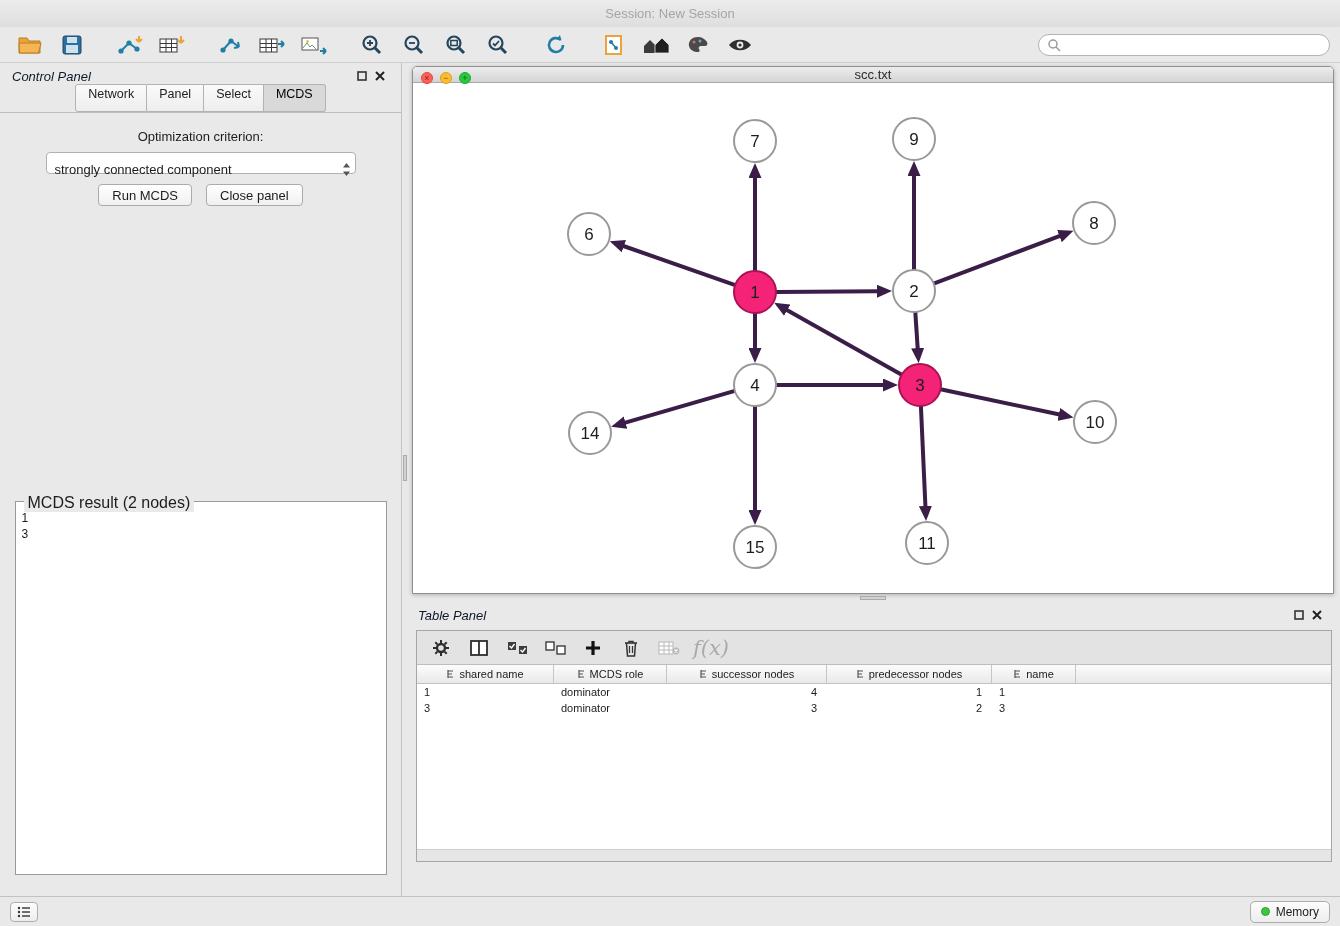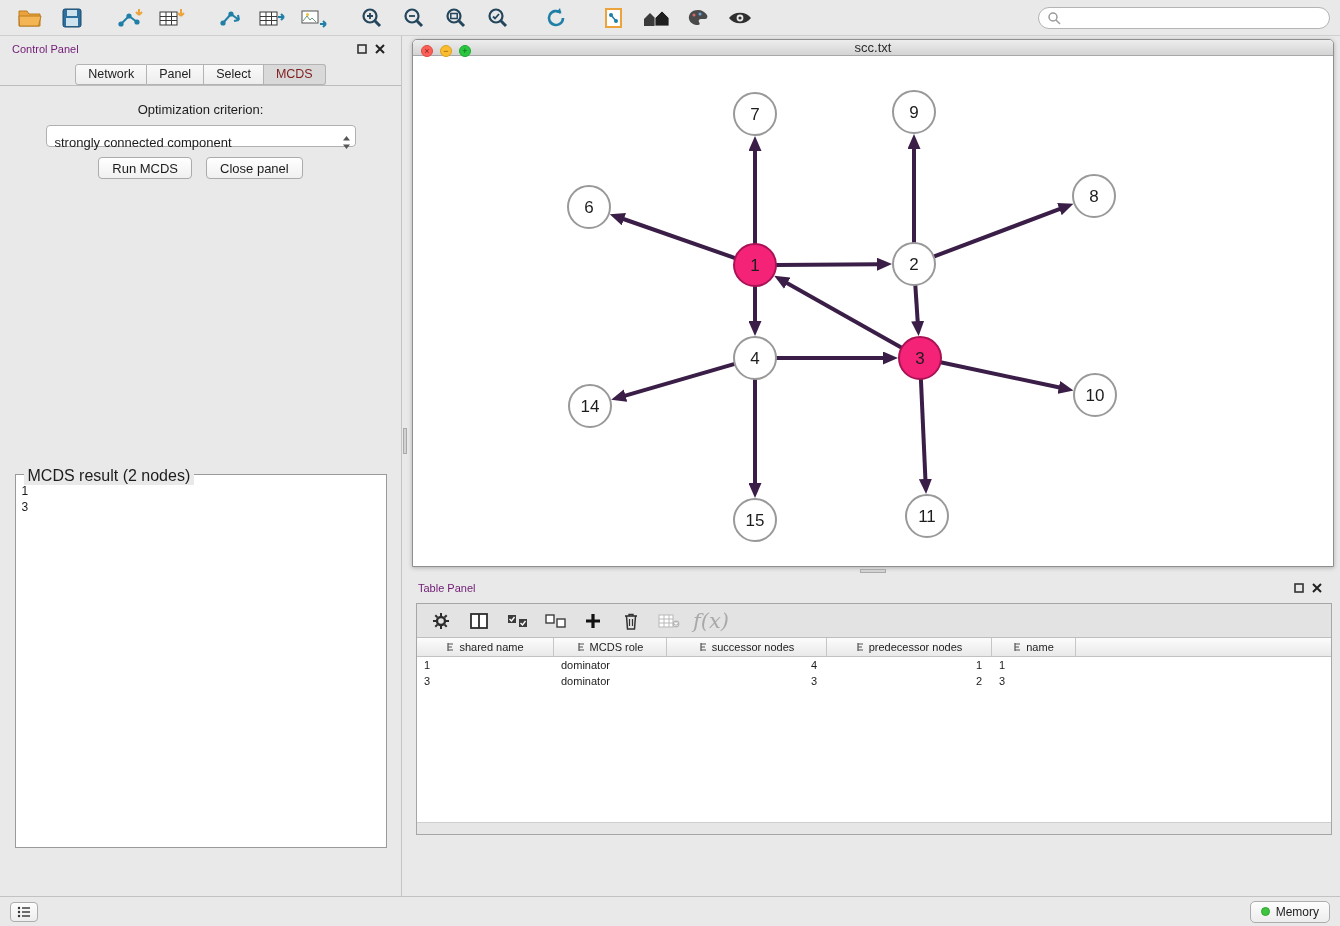--- a/index.html
+++ b/index.html
@@ -17,29 +17,29 @@
   .toolbar .spacer { flex:1; }
   .search-field { width:292px; height:22px; border:1px solid #b4b4b4; border-radius:11px; background:#ffffff; display:flex; align-items:center; padding:0 8px; gap:5px; }
   .search-field input { border:none; outline:none; flex:1; font-size:12px; font-family:"Liberation Sans",sans-serif; background:transparent; }
 
   
   .content { flex:1; display:flex; min-height:0; }
 
   
   .control-panel { width:402px; display:flex; flex-direction:column; border-right:1px solid #c4c4c4; }
   .panel-header { height:26px; display:flex; align-items:center; padding:0 12px; }
-  .panel-header .ph-title { font-size:11px; color:#701a75; }
+  .panel-header .ph-title { font-size:13px; color:#0f172a;font-style:italic; }
   .panel-header .ph-spacer { flex:1; }
   .ph-btn { width:18px; height:18px; display:flex; align-items:center; justify-content:center; border:none; background:transparent; }
   .cp-tabs-wrap { height:24px; display:flex; justify-content:center; align-items:flex-end; border-bottom:1px solid #bdbdbd; }
   .seg-tabs { display:flex; }
-  .seg-tab { padding:2px 12px 3px 12px; font-size:12.5px; color:#222; background:linear-gradient(#fafafa,#ededed); border:1px solid #b3b3b3; border-left:none; cursor:default; }
+  .seg-tab { padding:2px 12px 10px 12px; font-size:12.5px; color:#222; background:linear-gradient(#fafafa,#ededed); border:1px solid #b3b3b3; border-left:none; cursor:default; }
   .seg-tab:first-child { border-left:1px solid #b3b3b3; border-radius:3px 0 0 3px; }
   .seg-tab:last-child { border-radius:0 3px 3px 0; }
-  .seg-tab.selected { background:#d9d9d9; color:#7f1d1d; }
+  .seg-tab.selected { background:#d9d9d9; color:#000000; }
   .cp-body { flex:1; display:flex; flex-direction:column; align-items:center; min-height:0; }
   .opt-label { margin-top:16px; font-size:13px; color:#1c1c1c; }
   .combo { margin-top:8px; width:310px; height:22px; background:#ffffff; border:1px solid #b0b0b0; border-radius:4px; display:flex; align-items:center; padding:12px 4px 0 8px; }
   .combo .combo-value { flex:1; font-size:13px; color:#1c1c1c; white-space:nowrap; overflow:hidden; }
   .btn-row { margin-top:10px; display:flex; gap:14px; }
   .push-btn { height:22px; padding:0 13px; font-size:13px; font-family:"Liberation Sans",sans-serif; color:#1c1c1c; background:linear-gradient(#ffffff,#f0f0f0); border:1px solid #ababab; border-radius:4px; cursor:default; }
   .result-fieldset { position:relative; margin-top:295px; width:372px; height:374px; background:#ffffff; border:1px solid #9a9a9a; }
   .result-legend { position:absolute; top:-8px; left:8px; background:#e9e9e9; padding:0 4px; font-size:16px; color:#1c1c1c; }
   .result-lines { padding:8px 6px; font-size:12px; color:#1c1c1c; line-height:16px; }
 
@@ -87,20 +87,23 @@
   .status-left-btn { width:28px; height:20px; border:1px solid #adadad; border-radius:4px; background:linear-gradient(#fdfdfd,#ededed); display:flex; align-items:center; justify-content:center; }
   .statusbar .spacer { flex:1; }
   .memory-btn { height:22px; border:1px solid #adadad; border-radius:5px; background:linear-gradient(#fdfdfd,#ededed); display:flex; align-items:center; gap:6px; padding:0 10px; font-size:12px; color:#1c1c1c; }
   .mem-dot { width:9px; height:9px; border-radius:50%; background:#3ec43e; border:1px solid #2da52d; }
 </style>
 </head>
 <body>
 
 <div class="app">
 
+  <div class="titlebar">
+    <span class="title">Session: New Session</span>
+  </div>
 
   <div class="toolbar">
     <button class="tb-btn">
       <svg width="24" height="20" viewBox="0 0 24 20">
           <path d="M1 3 h8 l2 3 h11 v12 h-21 z" fill="#eda33b" stroke="#b97d20"></path>
           <path d="M1 8 h22 l-2.5 10 h-19 z" fill="#f4b554" stroke="#b97d20"></path>
         </svg>
     </button>
     <button class="tb-btn">
       <svg width="20" height="20" viewBox="0 0 20 20">

